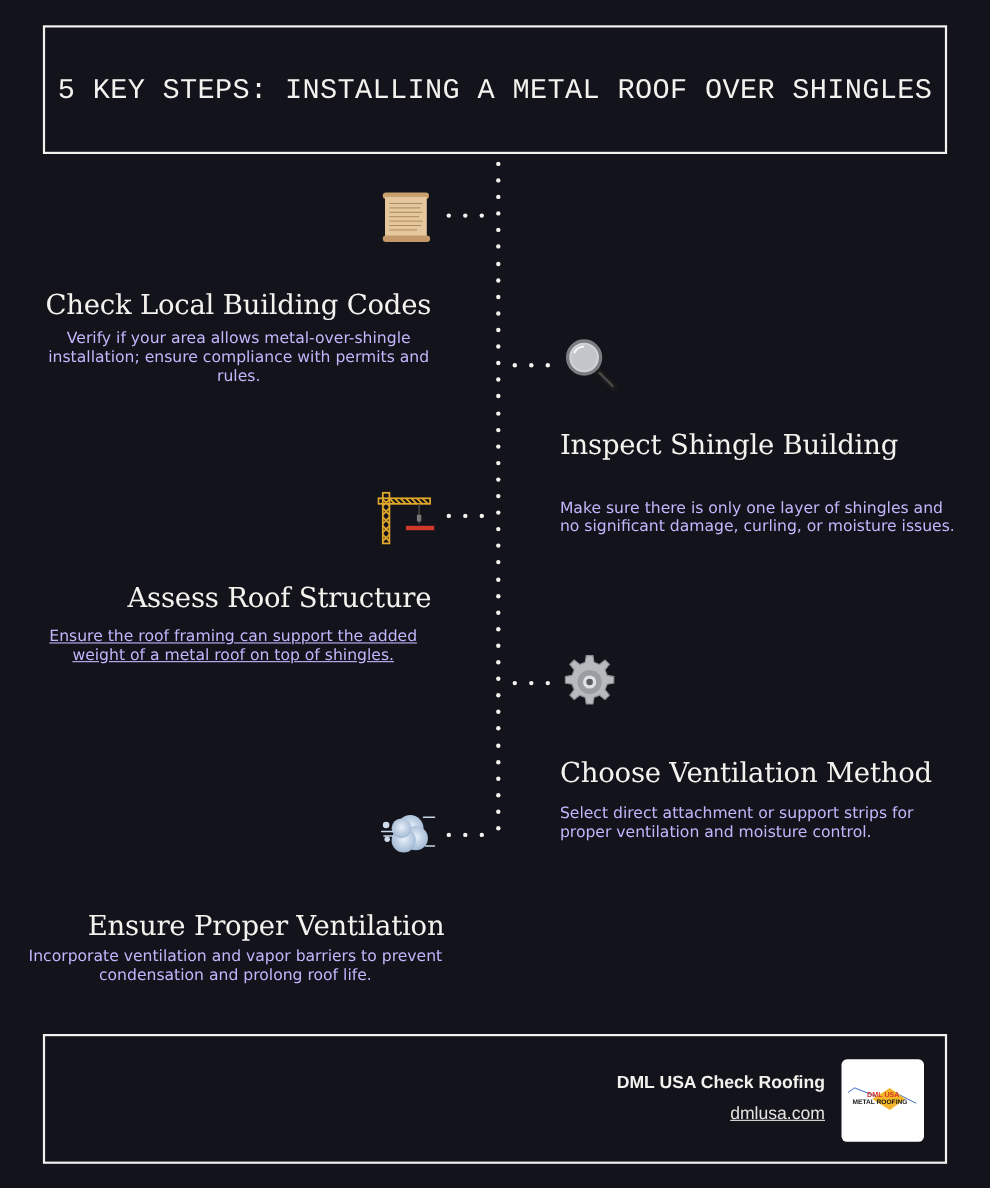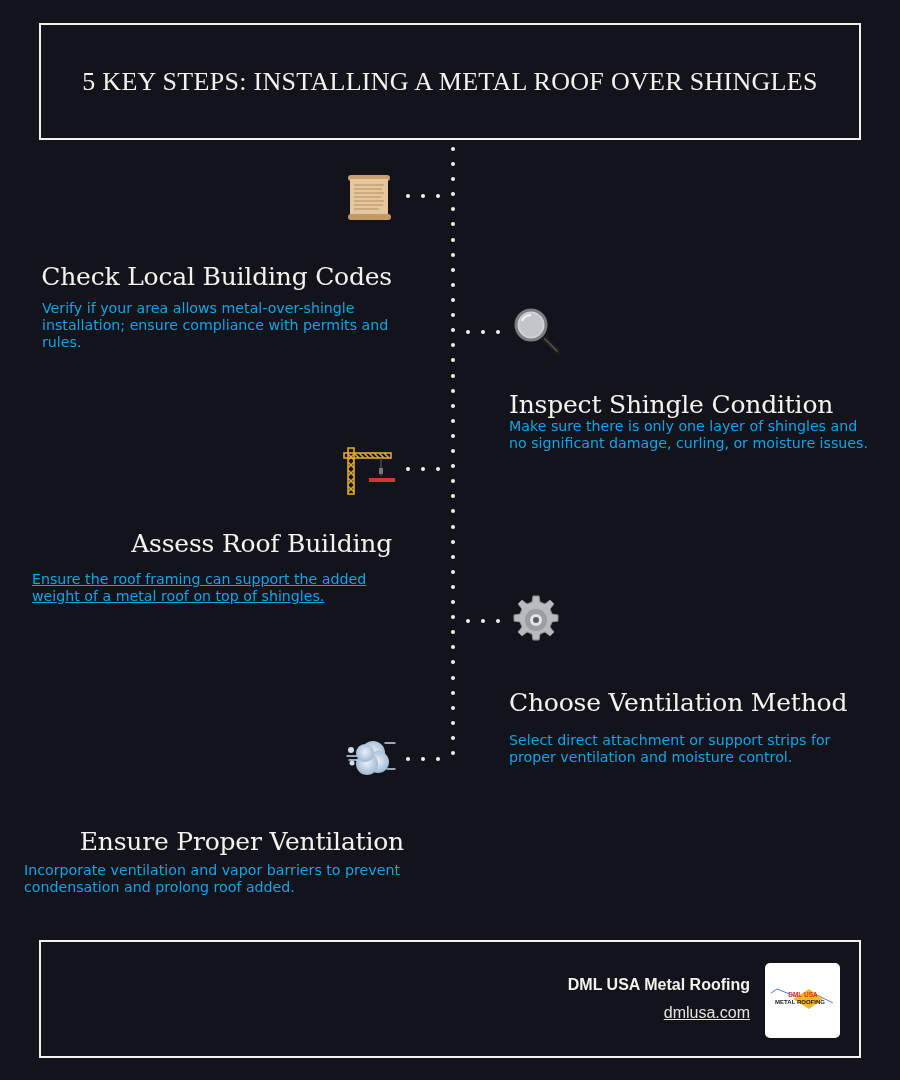--- a/index.html
+++ b/index.html
@@ -19,21 +19,21 @@
       left: 39px;
       top: 23px;
       width: 818px;
       height: 113px;
       border: 2px solid #f4f2ee;
       display: flex;
       align-items: center;
       justify-content: center;
     }
     .title-text {
-      font-family: Liberation Serif, serif;
+      font-family: Liberation Mono, monospace;
       font-size: 26px;
       letter-spacing: 0.3px;
       color: #f4f2ee;
       white-space: nowrap;
     }
     .dot-v {
       position: absolute;
       left: 451px;
       width: 4px;
       height: 4px;
@@ -58,23 +58,23 @@
       font-size: 25px;
       color: #f4f2ee;
       white-space: nowrap;
       letter-spacing: -0.2px;
     }
     .step-desc {
       position: absolute;
       font-family: "DejaVu Sans", "Liberation Sans", sans-serif;
       font-size: 14.2px;
       line-height: 17px;
-      color: #0ea5e9;
-    }
-    .left .step-title, .left .step-desc { text-align: left; }
+      color: #c4b5fd;
+    }
+    .left .step-title, .left .step-desc { text-align: center; }
     .right .step-title, .right .step-desc { text-align: left; }
 
     .footer-box {
       position: absolute;
       left: 39px;
       top: 940px;
       width: 818px;
       height: 114px;
       border: 2px solid #f4f2ee;
     }
@@ -198,39 +198,39 @@
 <div class="right">
   <div class="icon" style="left:512px; top:306px;">
     <svg width="52" height="52" viewBox="0 0 52 52">
       <line x1="31" y1="31" x2="46" y2="46" stroke="#1a1a1a" stroke-width="7" stroke-linecap="round"></line>
       <line x1="33" y1="33" x2="45" y2="45" stroke="#4a4a4a" stroke-width="2" stroke-linecap="round"></line>
       <circle cx="19" cy="19" r="15" fill="#d0d2d6" stroke="#7a7d82" stroke-width="3"></circle>
       <circle cx="19" cy="19" r="11.5" fill="#c2c5ca"></circle>
       <path d="M10 15 A10 10 0 0 1 19 9" stroke="#ffffff" stroke-width="2" fill="none" opacity="0.8"></path>
     </svg>
   </div>
-  <div class="step-title" style="left:509px; top:390px;">Inspect Shingle Condition</div>
-  <div class="step-desc" style="left:509px; top:418px; width:360px;">Make sure there is only one layer of shingles and no significant damage, curling, or moisture issues.</div>
+  <div class="step-title" style="left:509px; top:390px;">Inspect Shingle Building</div>
+  <div class="step-desc" style="left:509px; top:454px; width:360px;">Make sure there is only one layer of shingles and no significant damage, curling, or moisture issues.</div>
 </div>
 
 <div class="left">
   <div class="icon" style="left:343px; top:444px;">
     <svg width="52" height="52" viewBox="0 0 52 52">
       <g stroke="#e0a82a" stroke-width="1.6" fill="none">
         <rect x="5" y="4" width="6" height="46"></rect>
         <path d="M5 10 L11 16 M11 10 L5 16 M5 18 L11 24 M11 18 L5 24 M5 26 L11 32 M11 26 L5 32 M5 34 L11 40 M11 34 L5 40 M5 42 L11 48 M11 42 L5 48"></path>
         <rect x="1" y="9" width="47" height="5"></rect>
         <path d="M11 9 L16 14 M16 9 L21 14 M21 9 L26 14 M26 9 L31 14 M31 9 L36 14 M36 9 L41 14 M41 9 L46 14"></path>
       </g>
       <line x1="38" y1="14" x2="38" y2="32" stroke="#555" stroke-width="1.2"></line>
       <rect x="36" y="24" width="4" height="6" fill="#777"></rect>
       <rect x="26" y="34" width="26" height="4" fill="#d0392b"></rect>
     </svg>
   </div>
-  <div class="step-title" style="right:508px; top:529px;">Assess Roof Building</div>
+  <div class="step-title" style="right:508px; top:529px;">Assess Roof Structure</div>
   <div class="step-desc" style="right:508px; top:571px; width:360px;text-decoration:underline;">Ensure the roof framing can support the added weight of a metal roof on top of shingles.</div>
 </div>
 
 <div class="right">
   <div class="icon" style="left:510px; top:594px;">
     <svg width="52" height="52" viewBox="0 0 52 52">
       <g fill="#b8babd" stroke="#8c8f94" stroke-width="1">
         <path d="M23 2 h6 l1 6 l5 2 l5 -4 l4 4 l-4 5 l2 5 l6 1 v6 l-6 1 l-2 5 l4 5 l-4 4 l-5 -4 l-5 2 l-1 6 h-6 l-1 -6 l-5 -2 l-5 4 l-4 -4 l4 -5 l-2 -5 l-6 -1 v-6 l6 -1 l2 -5 l-4 -5 l4 -4 l5 4 l5 -2 z"></path>
       </g>
       <circle cx="26" cy="26" r="11" fill="#9a9da2"></circle>
@@ -259,25 +259,25 @@
       <circle cx="7" cy="32" r="2.5" fill="#cfdcec"></circle>
       <g stroke="#c8d6e8" stroke-width="1.4" stroke-linecap="round">
         <line x1="2" y1="25" x2="12" y2="25"></line>
         <line x1="4" y1="29" x2="12" y2="29"></line>
         <line x1="40" y1="12" x2="50" y2="12"></line>
         <line x1="42" y1="38" x2="50" y2="38"></line>
       </g>
     </svg>
   </div>
   <div class="step-title" style="right:496px; top:816px;margin-top:11px;">Ensure Proper Ventilation</div>
-  <div class="step-desc" style="right:496px; top:862px; width:380px;">Incorporate ventilation and vapor barriers to prevent condensation and prolong roof added.</div>
+  <div class="step-desc" style="right:496px; top:862px; width:380px;">Incorporate ventilation and vapor barriers to prevent condensation and prolong roof life.</div>
 </div>
 
 <div class="footer-box">
-  <div class="brand-name">DML USA Metal Roofing</div>
+  <div class="brand-name">DML USA Check Roofing</div>
   <div class="brand-url">dmlusa.com</div>
   <div class="logo-card">
     <svg width="75" height="75" viewBox="0 0 75 75">
       <polyline points="6,30 12,26 32,34" fill="none" stroke="#3a6fc4" stroke-width="0.9"></polyline>
       <polyline points="44,28 68,40" fill="none" stroke="#3a6fc4" stroke-width="0.9"></polyline>
       <polygon points="28,36 44,26 58,36 44,46" fill="#f5b72a"></polygon>
       <text x="38" y="34" font-family="Liberation Sans, sans-serif" font-size="6.5" font-weight="bold" fill="#d8322a" text-anchor="middle">DML USA</text>
       <text x="35" y="41" font-family="Liberation Sans, sans-serif" font-size="6" font-weight="bold" fill="#1a1a1a" text-anchor="middle">METAL ROOFING</text>
     </svg>
   </div>

